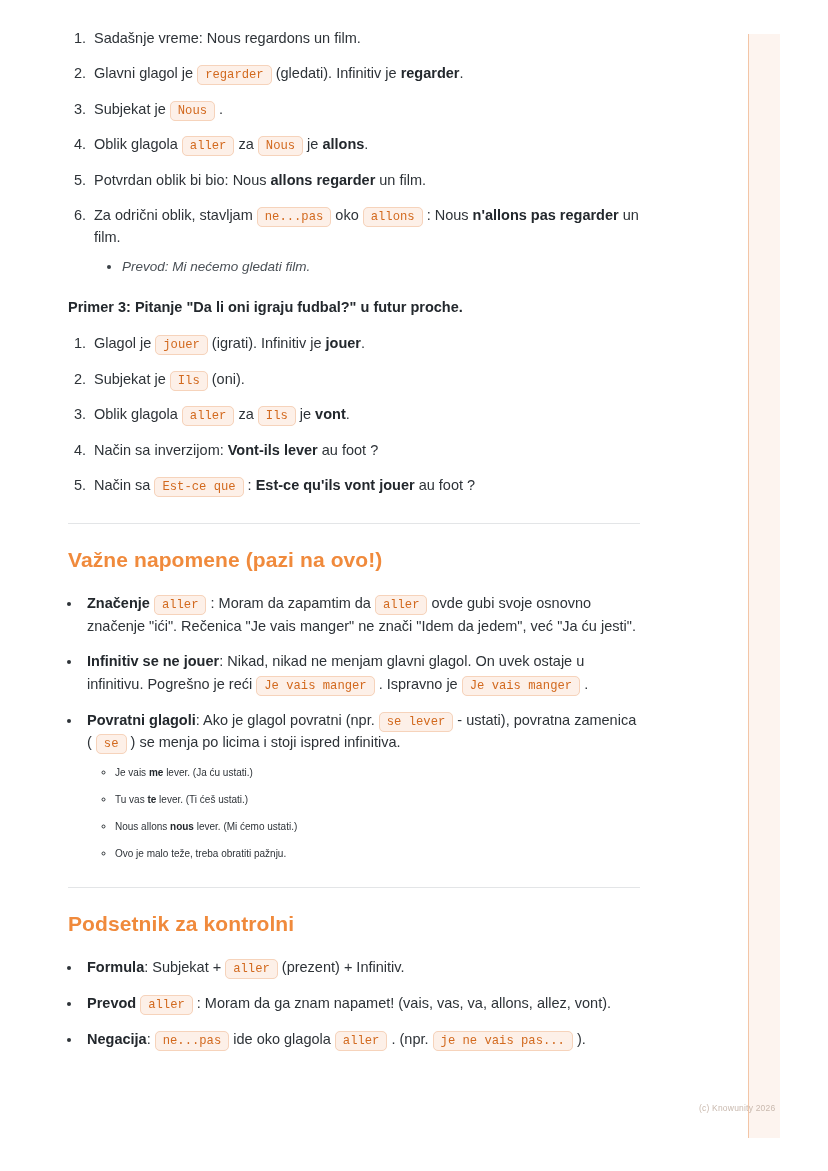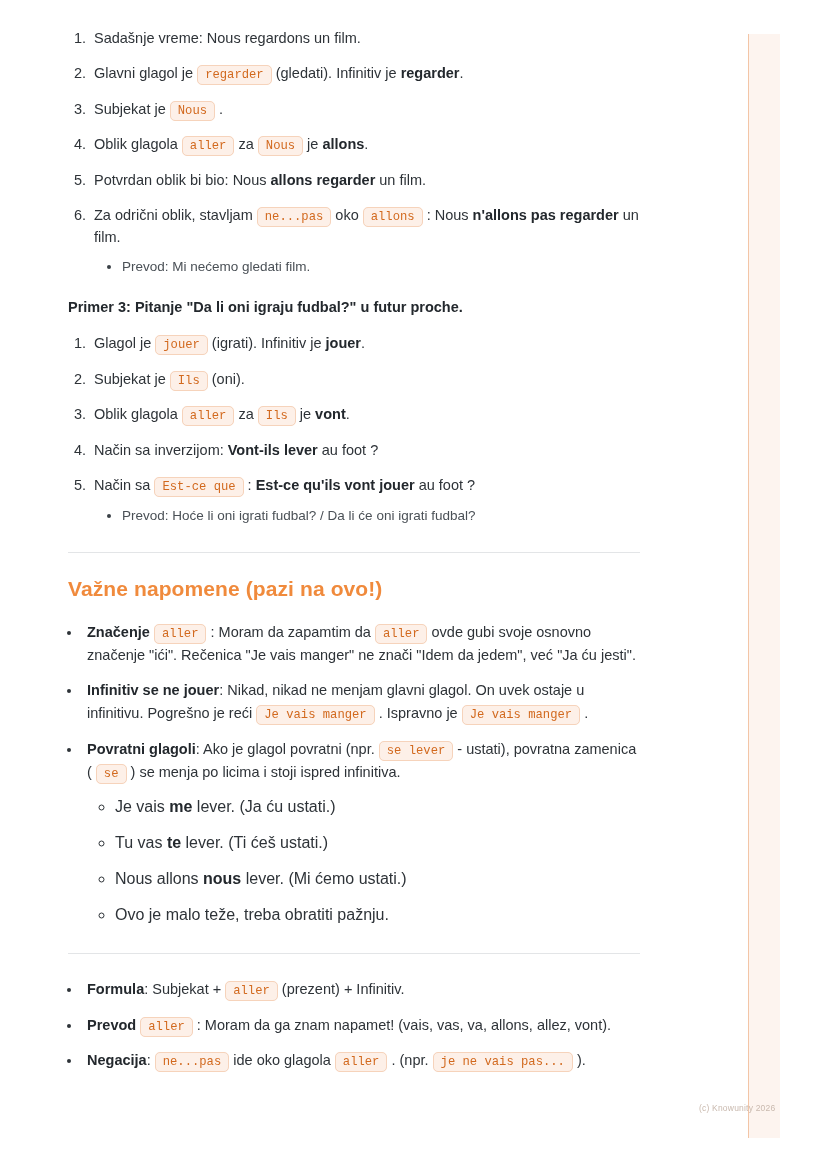--- a/index.html
+++ b/index.html
@@ -74,39 +74,40 @@
     margin-bottom: 4px;
     color: #3a4046;
   }
   ul.circle-bullets {
     list-style: circle;
     margin-left: 28px;
     margin-top: 11px;
     padding-left: 0;
   }
   ul.circle-bullets > li {
-    font-size: 16px;
+    font-size: 10px;
     line-height: 1.5;
     margin-bottom: 12px;
   }
   code, .code {
     font-family: "Liberation Mono", monospace;
     font-size: 12.2px;
     background: #fdf0e8;
     border: 1px solid #f6d3bb;
     border-radius: 5px;
     padding: 2px 7px;
     color: #d2691e;
     white-space: nowrap;
   }
   b, strong {
     font-weight: bold;
     color: #23282d;
   }
   .italic {
+    font-style: italic;
     color: #4a5056;
     margin-top: 36px;
   }
   .para-head {
     font-size: 14.5px;
     font-weight: bold;
     color: #23282d;
     margin: 22px 0 18px 0;
   }
   h2.section {
@@ -150,42 +151,41 @@
           </ul></li>
       </ol>
 
     <div class="para-head">Primer 3: Pitanje "Da li oni igraju fudbal?" u futur proche.</div>
 
     <ol class="num-list">
         <li>Glagol je <code class="code">jouer</code> (igrati). Infinitiv je <b>jouer</b>.</li>
         <li>Subjekat je <code class="code">Ils</code> (oni).</li>
         <li>Oblik glagola <code class="code">aller</code> za <code class="code">Ils</code> je <b>vont</b>.</li>
         <li>Način sa inverzijom: <b>Vont-ils lever</b> au foot ?</li>
-        <li>Način sa <code class="code">Est-ce que</code> : <b>Est-ce qu'ils vont jouer</b> au foot ?<ul class="sub-bullets">
-            <li><span class="italic">Prevod: Hoće li oni igrati fudbal? / Da li će oni igrati fudbal?</span></li>
-          </ul></li>
+        <li>Način sa <code class="code">Est-ce que</code> : <b>Est-ce qu'ils vont jouer</b> au foot ?</li>
       </ol>
 
     <hr class="div">
 
     <h2 class="section">Važne napomene (pazi na ovo!)</h2>
 
     <ul class="bullets">
         <li><b>Značenje </b><code class="code">aller</code> : Moram da zapamtim da <code class="code">aller</code> ovde gubi svoje osnovno značenje "ići". Rečenica "Je vais manger" ne znači "Idem da jedem", već "Ja ću jesti".</li>
         <li><b>Infinitiv se ne jouer</b>: Nikad, nikad ne menjam glavni glagol. On uvek ostaje u infinitivu. Pogrešno je reći <code class="code">Je vais manger</code> . Ispravno je <code class="code">Je vais manger</code> .</li>
         <li><b>Povratni glagoli</b>: Ako je glagol povratni (npr. <code class="code">se lever</code> - ustati), povratna zamenica ( <code class="code">se</code> ) se menja po licima i stoji ispred infinitiva.<ul class="circle-bullets">
             <li>Je vais <b>me</b> lever. (Ja ću ustati.)</li>
             <li>Tu vas <b>te</b> lever. (Ti ćeš ustati.)</li>
             <li>Nous allons <b>nous</b> lever. (Mi ćemo ustati.)</li>
             <li>Ovo je malo teže, treba obratiti pažnju.</li>
           </ul></li>
       </ul>
 
     <hr class="div">
 
+    <h2 class="section">Podsetnik za kontrolni</h2>
 
     <ul class="bullets">
         <li><b>Formula</b>: Subjekat + <code class="code">aller</code> (prezent) + Infinitiv.</li>
         <li><b>Prevod </b><code class="code">aller</code> : Moram da ga znam napamet! (vais, vas, va, allons, allez, vont).</li>
         <li><b>Negacija</b>: <code class="code">ne...pas</code> ide oko glagola <code class="code">aller</code> . (npr. <code class="code">je ne vais pas...</code> ).</li>
       </ul>
 
   </div>
 
   <div class="watermark">(c) Knowunity 2026</div>

